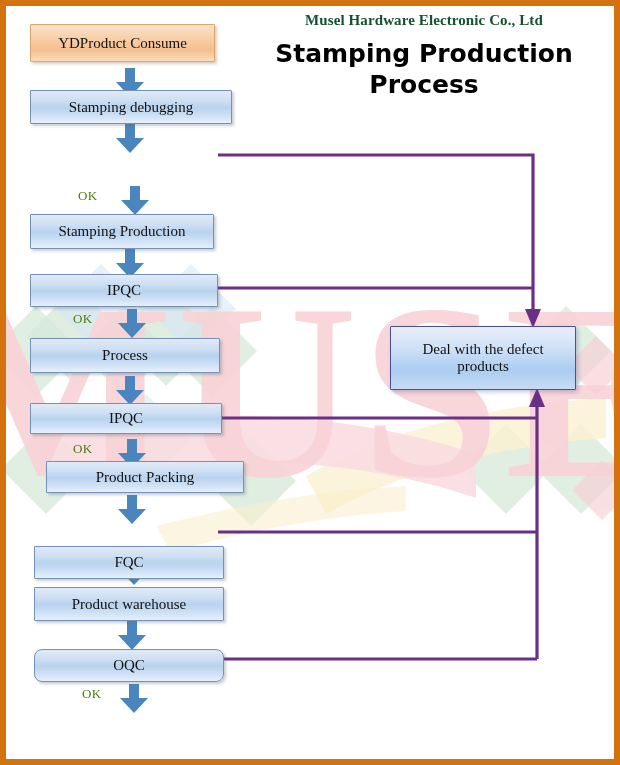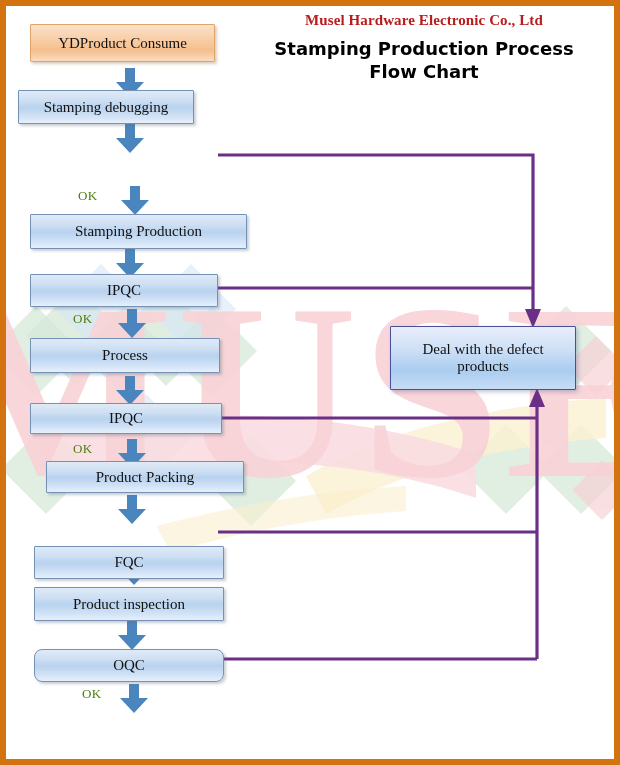--- a/index.html
+++ b/index.html
@@ -99,33 +99,33 @@
   
   #header {
     position: absolute;
     z-index: 4;
     left: 232px;
     top: 6px;
     width: 372px;
     text-align: center;
   }
   #company {
-    color: #b91c1c;
+    color: #14532d;
     font-family: "Liberation Serif", "DejaVu Serif", serif;
     font-weight: bold;
     font-size: 15px;
     letter-spacing: 0.1px;
     white-space: nowrap;
   }
   #title {
     margin-top: 9px;
     color: #000000;
     font-family: "DejaVu Sans", "Liberation Sans", sans-serif;
     font-weight: bold;
-    font-size: 18px;
+    font-size: 25px;
     line-height: 1.25;
   }
 </style>
 </head>
 <body>
 
 <div id="page">
 
   <svg id="watermark" viewBox="0 0 608 753" xmlns="http://www.w3.org/2000/svg">
     <g opacity="0.62">
@@ -183,21 +183,20 @@
 
     <polygon points="527,322 519,303 535,303" fill="#6b2f86"></polygon>
 
     <polygon points="531,382 523,401 539,401" fill="#6b2f86"></polygon>
   </svg>
 
   <div id="header">
     <div id="company">Musel Hardware Electronic Co., Ltd</div>
     <div id="title">
       <div>Stamping Production Process</div>
-      <div>Flow Chart</div>
     </div>
   </div>
 
   <svg class="arrow" style="left:108px; top:62px;" width="32" height="30" viewBox="0 0 32 30">
     <polygon points="11,0 21,0 21,14 30,14 16,29 2,14 11,14" fill="#4a86bd"></polygon>
   </svg>
   <svg class="arrow" style="left:108px; top:118px;" width="32" height="30" viewBox="0 0 32 30">
     <polygon points="11,0 21,0 21,14 30,14 16,29 2,14 11,14" fill="#4a86bd"></polygon>
   </svg>
   <svg class="arrow" style="left:113px; top:180px;" width="32" height="30" viewBox="0 0 32 30">
@@ -229,35 +228,35 @@
   </svg>
 
   <div class="ok-label" style="left:72px; top:182px;">OK</div>
   <div class="ok-label" style="left:67px; top:305px;">OK</div>
   <div class="ok-label" style="left:67px; top:435px;">OK</div>
   <div class="ok-label" style="left:74px; top:552px;">OK</div>
   <div class="ok-label" style="left:76px; top:680px;">OK</div>
 
   <div class="node start" style="left:24px; top:18px; width:185px; height:38px;">YDProduct Consume</div>
 
-  <div class="node" style="left:12px; top:84px; width:176px; height:34px;">Stamping debugging</div>
-
-
-  <div class="node" style="left:24px; top:208px; width:217px; height:35px;">Stamping Production</div>
+  <div class="node" style="left:24px; top:84px; width:202px; height:34px;">Stamping debugging</div>
+
+
+  <div class="node" style="left:24px; top:208px; width:184px; height:35px;">Stamping Production</div>
 
   <div class="node" style="left:24px; top:268px; width:188px; height:33px;">IPQC</div>
 
   <div class="node" style="left:24px; top:332px; width:190px; height:35px;">Process</div>
 
   <div class="node" style="left:24px; top:397px; width:192px; height:31px;">IPQC</div>
 
   <div class="node" style="left:40px; top:455px; width:198px; height:32px;">Product Packing</div>
 
   <div class="node" style="left:28px; top:540px; width:190px; height:33px;">FQC</div>
 
-  <div class="node" style="left:28px; top:581px; width:190px; height:34px;">Product inspection</div>
+  <div class="node" style="left:28px; top:581px; width:190px; height:34px;">Product warehouse</div>
 
   <div class="node" style="left:28px; top:643px; width:190px; height:33px;border-radius:8px;">OQC</div>
 
 
   <div class="node defect" style="left:384px; top:320px; width:186px; height:64px;">Deal with the defect products</div>
 
 </div>
 
 </body></html>

